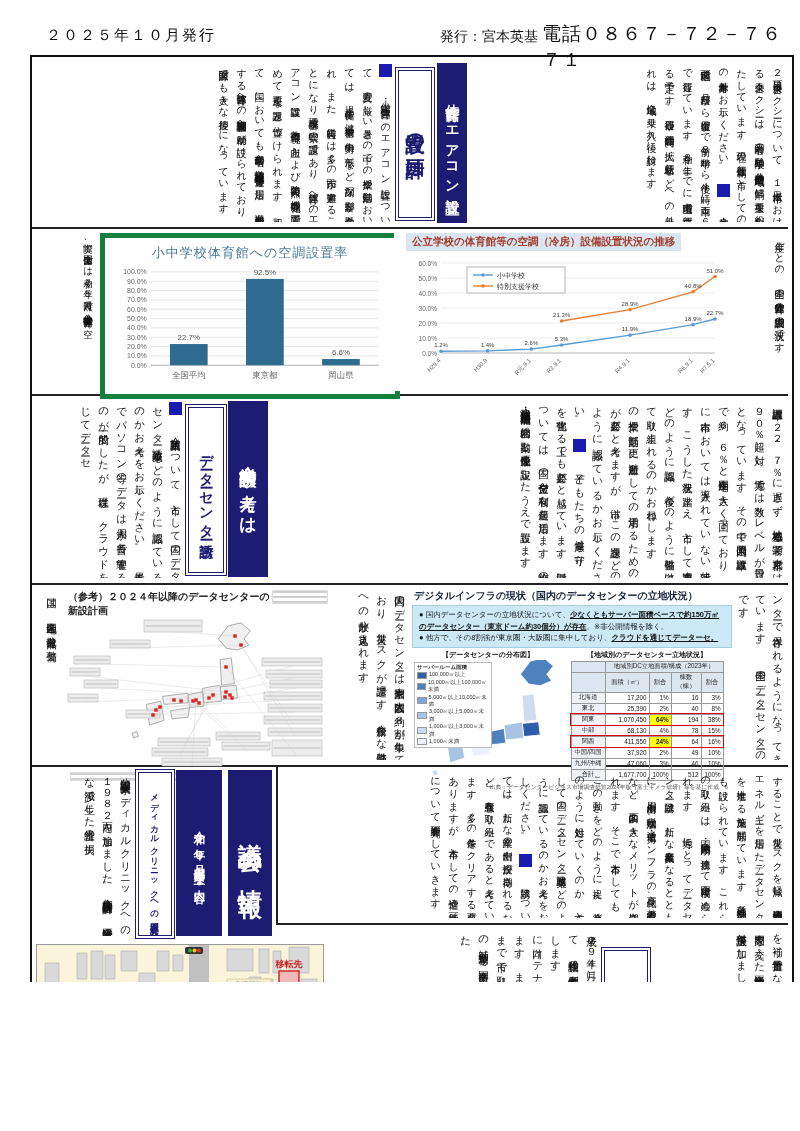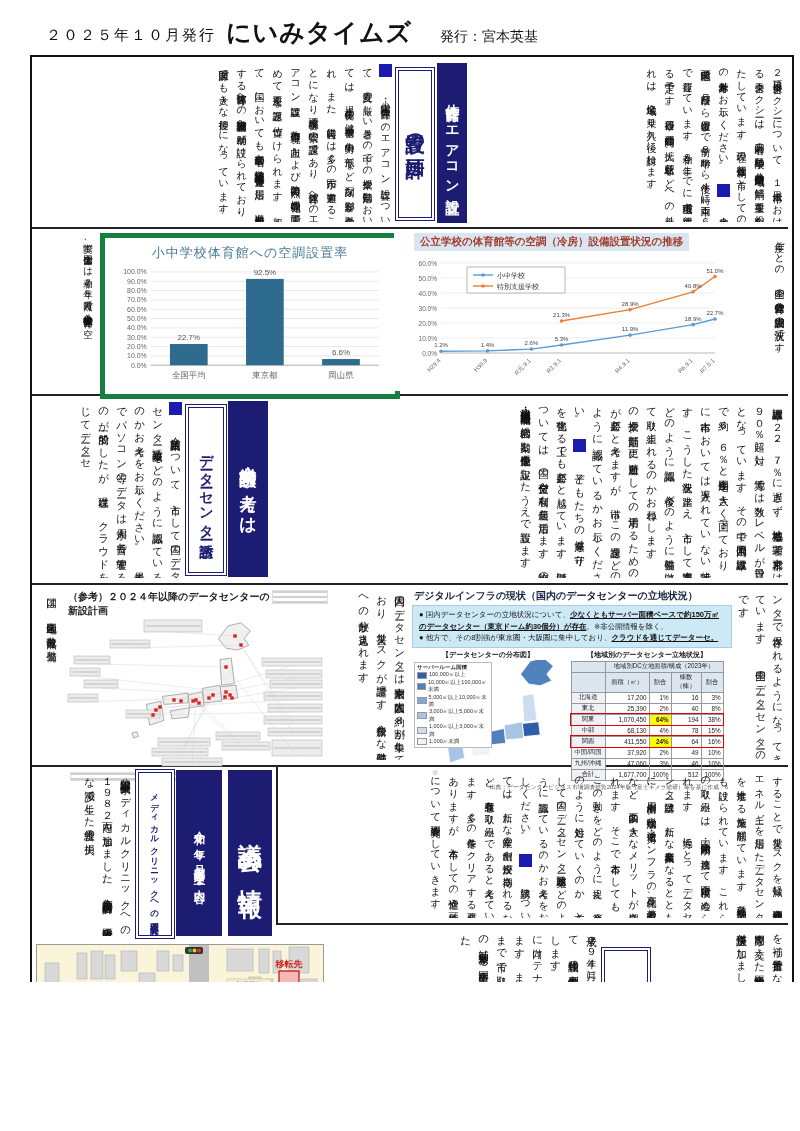--- a/index.html
+++ b/index.html
@@ -29,21 +29,21 @@
   #a2{left:405px;top:6px;width:30px;height:160px;font-size:14px;}
   #a3{left:366px;top:13px;width:32px;height:146px;font-size:19px;}
   #a4{left:6px;top:5px;width:356px;height:160px;font-size:10px;}
   .hl1{top:170px}.hl2{top:337px}.hl3{top:526px}.hl4{top:708px}
   .hl5{top:866px;left:246px;width:510px;}
   .vl1{left:244px;top:708px;height:160px;}
   #b4{left:12px;top:179px;width:52px;height:152px;font-size:9.5px;line-height:17px;}
   #bar-panel{left:68px;top:176px;width:290px;height:156px;border:5px solid #15803d;background:#fff;}
   .bar-title{color:#4a7a96;font-size:13px;text-align:center;padding-top:6px;letter-spacing:1px;}
   #line-panel{left:362px;top:172px;width:342px;height:162px;background:#fff;}
-  .line-title{display:inline-block;margin:4px 0 0 20px;background:#d9e6f2;color:#a23b2a;font-weight:bold;
+  .line-title{display:inline-block;margin:4px 0 0 12px;background:#d9e6f2;color:#a23b2a;font-weight:bold;
               font-size:10.5px;padding:2px 6px;font-family:"Liberation Sans","DejaVu Sans",sans-serif;}
   #b1{left:706px;top:177px;width:50px;height:156px;font-size:10px;}
   #c1{left:252px;top:343px;width:502px;height:178px;}
   #c2{left:196px;top:344px;width:40px;height:176px;font-size:17px;}
   #c3{left:156px;top:350px;width:34px;height:164px;font-size:14px;}
   #c4{left:6px;top:343px;width:146px;height:178px;}
   #d1{left:4px;top:533px;width:24px;height:168px;}
   #newmap-panel{left:32px;top:531px;width:266px;height:172px;background:#fff;font-family:"Liberation Sans","DejaVu Sans",sans-serif;}
   .newmap-title{font-size:10px;font-weight:bold;color:#222;padding:2px 0 0 4px;}
   .blur-lines{background:repeating-linear-gradient(#cfcfcf 0 2px,#fff 2px 5px);border:1px solid #ddd;}
@@ -77,22 +77,22 @@
   #e7{left:620px;top:869px;width:134px;height:194px;}
   #e8{left:572px;top:893px;width:42px;height:168px;font-size:12px;}
   #e9{left:298px;top:871px;width:270px;height:192px;}
   svg text{font-family:"Liberation Sans","DejaVu Sans",sans-serif;}
 </style>
 </head>
 <body>
 
 <div id="page">
   <div class="abs hdr-date">２０２５年１０月発行</div>
-  <div class="abs hdr-title">にいみタイムズ</div>
   <div class="abs hdr-pub">発行：宮本英基</div>
+  <div class="abs hdr-phone">電話０８６７－７２－７６７１</div>
 
   <div id="frame" class="abs">
     <div class="hline hl1"></div>
     <div class="hline hl2"></div>
     <div class="hline hl3"></div>
     <div class="hline hl4"></div>
     <div class="hline hl5"></div>
     <div class="vline vl1"></div>
 
     <div id="a1" class="abs vtx">

